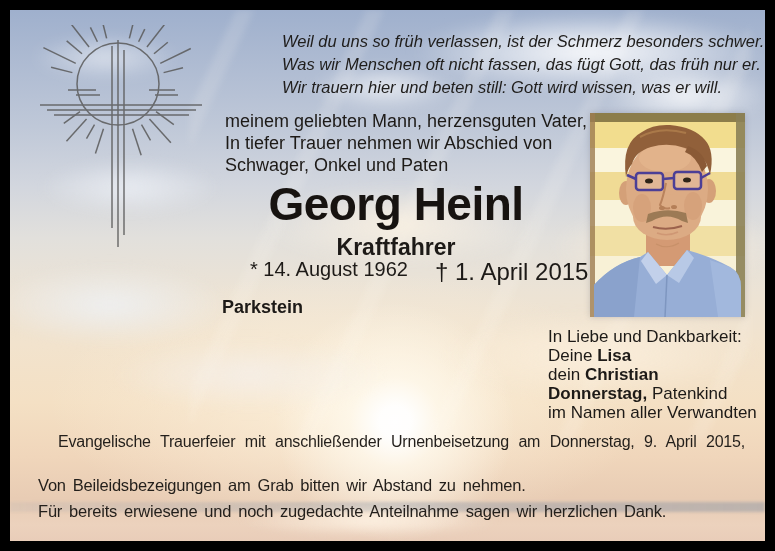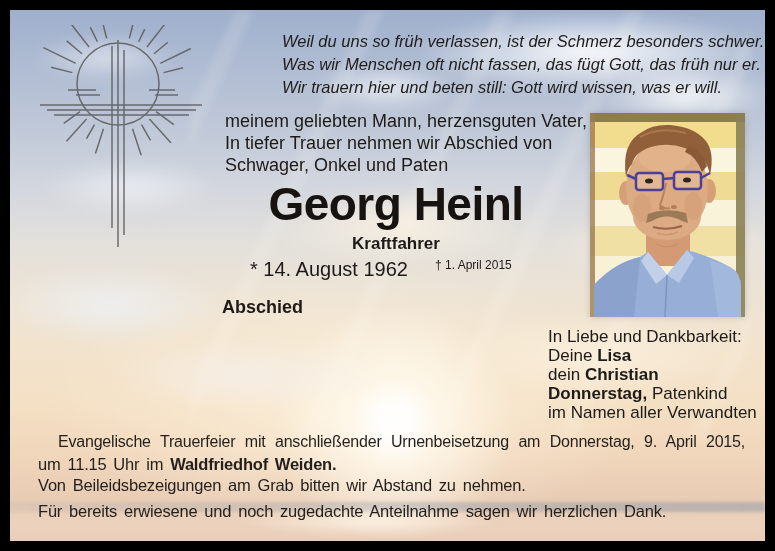--- a/index.html
+++ b/index.html
@@ -37,23 +37,23 @@
   .reflection{position:absolute;left:230px;top:495px;width:260px;height:32px;
     background:radial-gradient(ellipse at center,rgba(255,244,230,.85),rgba(255,244,230,0) 70%);filter:blur(4px);}
 
   .txt{position:absolute;z-index:3;}
   .poem{left:272px;top:20px;width:480px;font-size:16.5px;line-height:23px;font-style:italic;color:#1f1d1b;}
   .poem span{display:block;white-space:nowrap;}
   .intro{left:215px;top:100px;width:380px;font-size:18px;line-height:22px;}
   .intro span{display:block;white-space:nowrap;}
   .namewrap{left:136px;top:167px;width:500px;text-align:center;}
   .name{font-size:46px;font-weight:bold;letter-spacing:-0.5px;color:#171310;text-align:center;}
-  .profession{left:136px;top:224px;width:500px;text-align:center;font-size:17px;font-weight:bold;}
+  .profession{left:136px;top:224px;width:500px;text-align:center;font-size:23px;font-weight:bold;}
   .birth{left:240px;top:248px;font-size:20px;white-space:nowrap;}
-  .death{left:425px;top:248px;font-size:12px;white-space:nowrap;}
+  .death{left:425px;top:248px;font-size:24px;white-space:nowrap;}
   .residence{left:212px;top:287px;font-size:18px;font-weight:bold;}
   .mourners{left:538px;top:317px;width:225px;font-size:17px;line-height:19px;}
   .mourners span{display:inline;}
   .mourners .row{display:block;white-space:nowrap;}
   .bottomtxt{font-size:16.5px;letter-spacing:-0.2px;word-spacing:2.5px;color:#231f1b;}
   .funeral{left:28px;top:420px;width:707px;line-height:23px;}
   .funeral .justified{display:block;text-align:justify;text-align-last:justify;white-space:normal;font-size:16px;word-spacing:0;margin-left:20px;}
   .funeral .line2{display:block;white-space:nowrap;}
   .condolence{left:28px;top:466px;white-space:nowrap;}
   .thanks{left:28px;top:492px;white-space:nowrap;}
@@ -194,31 +194,30 @@
   </div>
 
   <div class="txt namewrap">
     <span class="name">Georg Heinl</span>
   </div>
   <div class="txt profession">Kraftfahrer</div>
 
   <div class="txt birth">* 14. August 1962</div>
   <div class="txt death">† 1. April 2015</div>
 
-  <div class="txt residence">Abschied</div>
+  <div class="txt residence">Parkstein</div>
 
   <div class="txt mourners">
     <span class="row">In Liebe und Dankbarkeit:</span>
     <span class="row"><span>Deine </span><b>Lisa</b></span>
     <span class="row"><span>dein </span><b>Christian</b></span>
     <span class="row"><b>Donnerstag,</b><span> Patenkind</span></span>
     <span class="row">im Namen aller Verwandten</span>
   </div>
 
   <div class="txt bottomtxt funeral">
     <span class="justified">Evangelische Trauerfeier mit anschließender Urnenbeisetzung am Donnerstag, 9. April 2015,</span>
-    <span class="line2"><span>um 11.15 Uhr im </span><b>Waldfriedhof Weiden.</b></span>
   </div>
 
   <div class="txt bottomtxt condolence">Von Beileidsbezeigungen am Grab bitten wir Abstand zu nehmen.</div>
   <div class="txt bottomtxt thanks">Für bereits erwiesene und noch zugedachte Anteilnahme sagen wir herzlichen Dank.</div>
 
 </div>
 
 </body></html>

